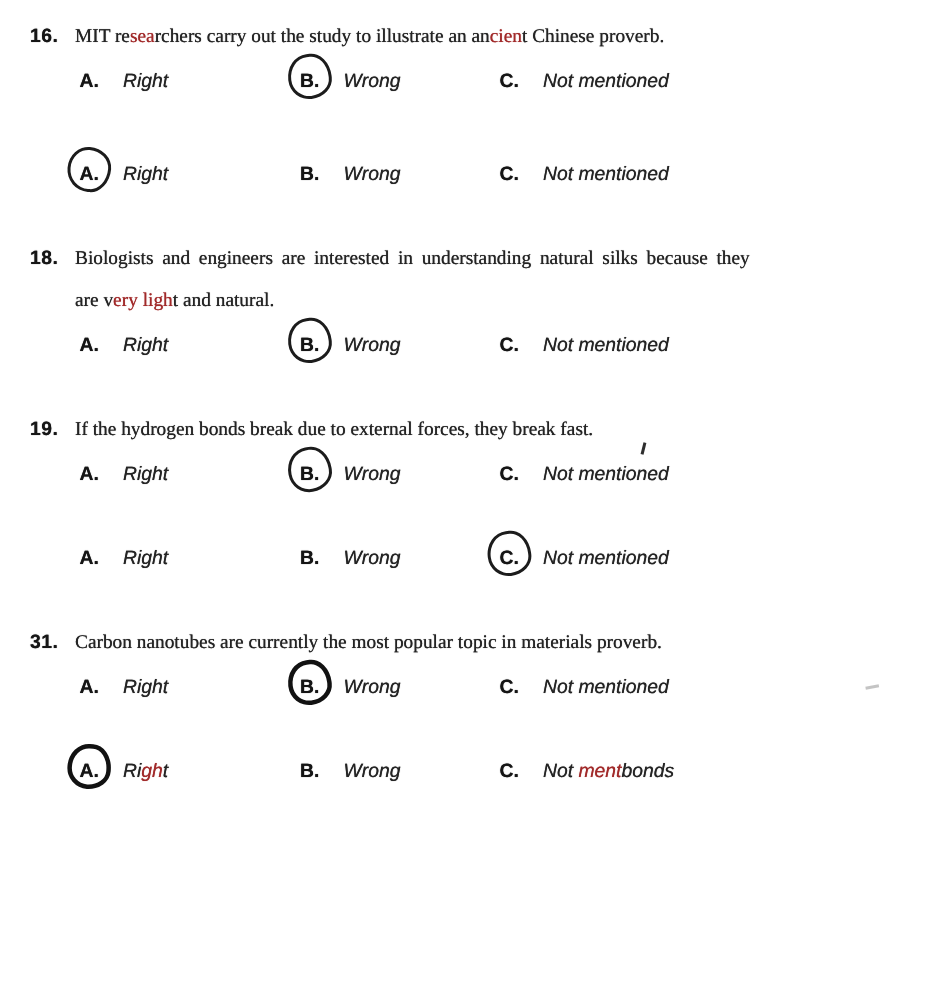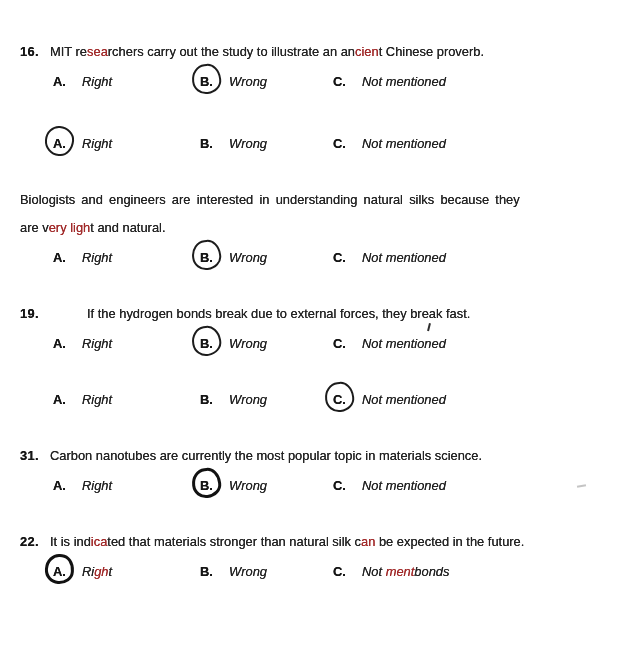--- a/index.html
+++ b/index.html
@@ -12,35 +12,36 @@
     color: #222222;
     overflow: hidden;
   }
   .sheet {
     box-sizing: border-box;
     width: 620px;
     height: 658px;
     padding: 10px 0 10px 20px;
   }
   .question { margin-bottom: 28px; }
-  .question:first-child { margin-bottom: 34px; margin-top: 28px; }
+  .question:first-child { margin-bottom: 34px; }
 
   .q-row { display: flex; line-height: 28px; }
   .q-num {
     width: 30px;
     flex: 0 0 30px;
     font-weight: 700;
     color: #161616;
     letter-spacing: 0.3px;
     text-shadow: 0 0 0.5px currentColor;
   }
   .q-text {
     flex: 1;
     color: #242424;
     text-shadow: 0 0 0.45px currentColor;
+    font-family: Liberation Serif, serif;
   }
   .q-text .red-ink { color: #a12a2a; }
   .ws-med  { word-spacing: 2.6px; }
   .ws-wide { word-spacing: 2.3px; }
 
   .options {
     display: flex;
     margin-top: 2px;
     padding-left: 33px;
     line-height: 28px;
@@ -146,20 +147,21 @@
 
   <span class="opt">
     <span class="opt-letter">C.</span>
     <span class="opt-label"><span>Not mentioned</span></span>
   </span>
 </div>
   </div>
 
   <div class="question">
     <div class="q-row">
+      <span class="q-num">18.</span>
       <span class="q-text"><span class="ws-med">Biologists and engineers are interested in understanding natural silks because they</span><br><span>are v</span><span class="red-ink">ery</span><span> </span><span class="red-ink">ligh</span><span>t and natural.</span></span>
     </div>
     <div class="options">
   <span class="opt">
     <span class="opt-letter">A.</span>
     <span class="opt-label"><span>Right</span></span>
   </span>
 
   <span class="opt">
     <span class="opt-letter">B.<span class="circle-mark"></span></span>
@@ -169,21 +171,21 @@
   <span class="opt">
     <span class="opt-letter">C.</span>
     <span class="opt-label"><span>Not mentioned</span></span>
   </span>
 </div>
   </div>
 
   <div class="question">
     <div class="q-row">
       <span class="q-num">19.</span>
-      <span class="q-text" style="white-space: nowrap; margin-left: 37px;"><span>If the hydrogen bonds break due to external forces, they break fast.</span></span>
+      <span class="q-text" style="white-space: nowrap;"><span>If the hydrogen bonds break due to external forces, they break fast.</span></span>
     </div>
     <div class="options">
   <span class="opt">
     <span class="opt-letter">A.</span>
     <span class="opt-label"><span>Right</span></span>
   </span>
 
   <span class="opt">
     <span class="opt-letter">B.<span class="circle-mark"></span></span>
     <span class="opt-label"><span>Wrong</span></span>
@@ -211,21 +213,21 @@
   <span class="opt">
     <span class="opt-letter">C.<span class="circle-mark"></span></span>
     <span class="opt-label"><span>Not mentioned</span></span>
   </span>
 </div>
   </div>
 
   <div class="question">
     <div class="q-row">
       <span class="q-num">31.</span>
-      <span class="q-text" style="white-space: nowrap;"><span>Carbon nanotubes are currently the most popular topic in materials science.</span></span>
+      <span class="q-text" style="white-space: nowrap;"><span>Carbon nanotubes are currently the most popular topic in materials proverb.</span></span>
     </div>
     <div class="options">
   <span class="opt">
     <span class="opt-letter">A.</span>
     <span class="opt-label"><span>Right</span></span>
   </span>
 
   <span class="opt">
     <span class="opt-letter">B.<span class="circle-mark heavy"></span></span>
     <span class="opt-label"><span>Wrong</span></span>
@@ -233,24 +235,20 @@
 
   <span class="opt">
     <span class="opt-letter">C.</span>
     <span class="opt-label"><span>Not mentioned</span></span>
   </span>
 <span class="stray-dash"></span>
         </div>
   </div>
 
   <div class="question">
-    <div class="q-row">
-      <span class="q-num">22.</span>
-      <span class="q-text" style="white-space: nowrap;"><span>It is ind</span><span class="red-ink">ica</span><span>ted that materials stronger than natural silk c</span><span class="red-ink">an</span><span> be expected in the future.</span></span>
-    </div>
     <div class="options">
   <span class="opt">
     <span class="opt-letter">A.<span class="circle-mark heavy"></span></span>
     <span class="opt-label"><span>Ri</span><span class="red-ink">gh</span><span>t</span></span>
   </span>
 
   <span class="opt">
     <span class="opt-letter">B.</span>
     <span class="opt-label"><span>Wrong</span></span>
   </span>

